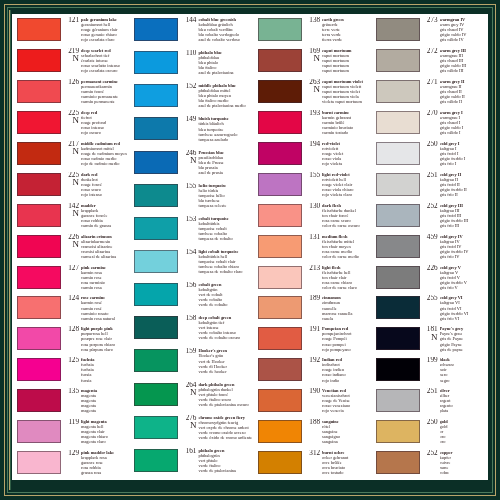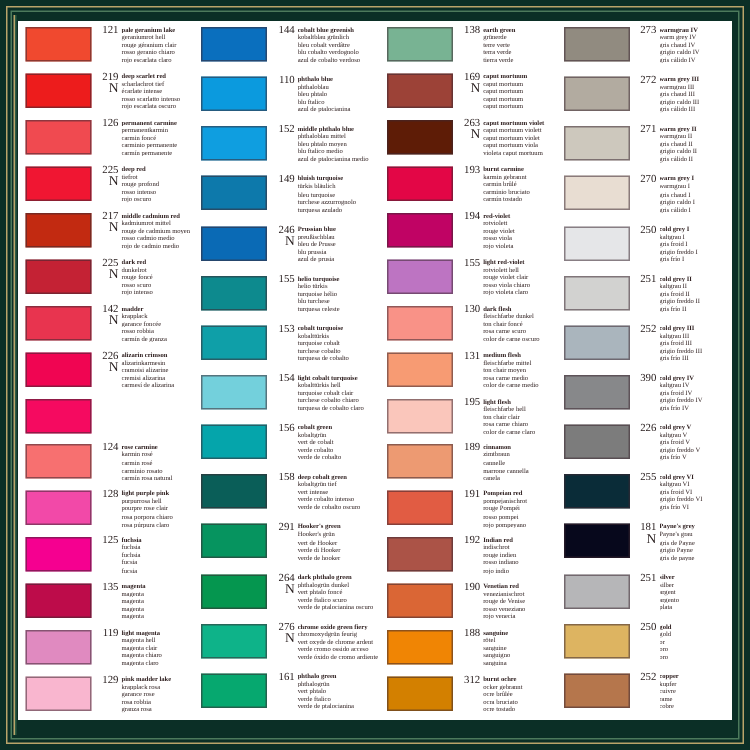--- a/index.html
+++ b/index.html
@@ -257,20 +257,32 @@
                 <span class="">cramoisi alizarine</span>
                 <span class="">cremisi alizarina</span>
                 <span class="">carmesí de alizarina</span>
               </div>
             </div>
           </div>
           <div class="row">
             <div class="swatch-wrap">
               <div class="swatch" style="background: rgb(245, 10, 96);"></div>
             </div>
+            <div class="meta">
+              <div class="idx">
+                <span class="num">127</span>
+              </div>
+              <div class="names">
+                <span class="en">pink carmine</span>
+                <span class="">karmin rosa</span>
+                <span class="">carmin rose</span>
+                <span class="">rosa carminio</span>
+                <span class="">carmín rosa</span>
+              </div>
+            </div>
           </div>
           <div class="row">
             <div class="swatch-wrap">
               <div class="swatch" style="background: rgb(247, 112, 112);"></div>
             </div>
             <div class="meta">
               <div class="idx">
                 <span class="num">124</span>
               </div>
               <div class="names">
@@ -539,21 +551,21 @@
                 <span class="">verde de cobalto oscuro</span>
               </div>
             </div>
           </div>
           <div class="row">
             <div class="swatch-wrap">
               <div class="swatch" style="background: rgb(6, 148, 95);"></div>
             </div>
             <div class="meta">
               <div class="idx">
-                <span class="num">291</span>
+                <span class="num">159</span>
               </div>
               <div class="names">
                 <span class="en">Hooker's green</span>
                 <span class="">Hooker's grün</span>
                 <span class="">vert de Hooker</span>
                 <span class="">verde di Hooker</span>
                 <span class="">verde de hooker</span>
               </div>
             </div>
           </div>
@@ -749,21 +761,21 @@
                 <span class="">color de carne medio</span>
               </div>
             </div>
           </div>
           <div class="row">
             <div class="swatch-wrap">
               <div class="swatch" style="background: rgb(250, 198, 187);"></div>
             </div>
             <div class="meta">
               <div class="idx">
-                <span class="num">195</span>
+                <span class="num">213</span>
               </div>
               <div class="names">
                 <span class="en">light flesh</span>
                 <span class="">fleischfarbe hell</span>
                 <span class="">ton chair clair</span>
                 <span class="">rosa carne chiaro</span>
                 <span class="">color de carne claro</span>
               </div>
             </div>
           </div>
@@ -989,21 +1001,21 @@
                 <span class="">gris frío III</span>
               </div>
             </div>
           </div>
           <div class="row">
             <div class="swatch-wrap">
               <div class="swatch" style="background: rgb(135, 136, 138);"></div>
             </div>
             <div class="meta">
               <div class="idx">
-                <span class="num">390</span>
+                <span class="num">459</span>
               </div>
               <div class="names">
                 <span class="en">cold grey IV</span>
                 <span class="">kaltgrau IV</span>
                 <span class="">gris froid IV</span>
                 <span class="">grigio freddo IV</span>
                 <span class="">gris frío IV</span>
               </div>
             </div>
           </div>
@@ -1049,20 +1061,37 @@
               <div class="idx">
                 <span class="num">181</span>
                 <span class="nmark">N</span>
               </div>
               <div class="names">
                 <span class="en">Payne's grey</span>
                 <span class="">Payne's grau</span>
                 <span class="">gris de Payne</span>
                 <span class="">grigio Payne</span>
                 <span class="">gris de payne</span>
+              </div>
+            </div>
+          </div>
+          <div class="row">
+            <div class="swatch-wrap">
+              <div class="swatch" style="background: rgb(1, 0, 6);"></div>
+            </div>
+            <div class="meta">
+              <div class="idx">
+                <span class="num">199</span>
+              </div>
+              <div class="names">
+                <span class="en">black</span>
+                <span class="">schwarz</span>
+                <span class="">noir</span>
+                <span class="">nero</span>
+                <span class="">negro</span>
               </div>
             </div>
           </div>
           <div class="row">
             <div class="swatch-wrap">
               <div class="swatch" style="background: rgb(182, 182, 184);"></div>
             </div>
             <div class="meta">
               <div class="idx">
                 <span class="num">251</span>

